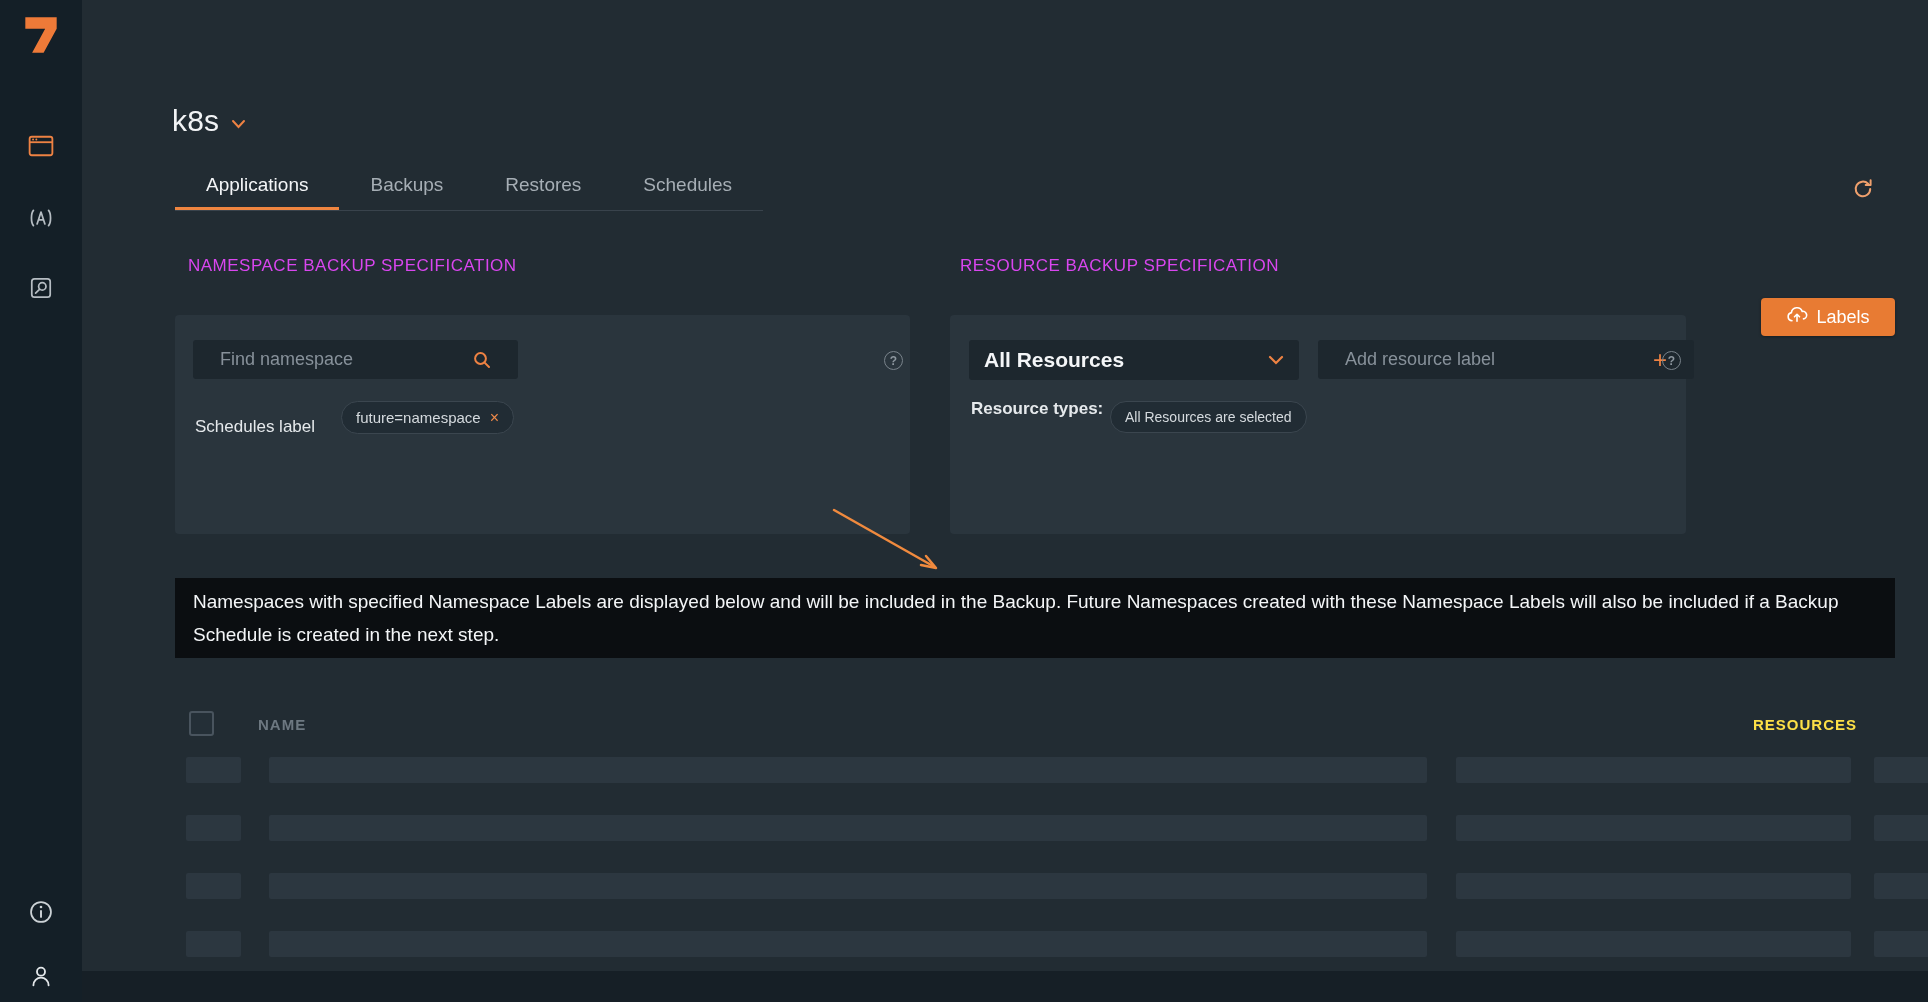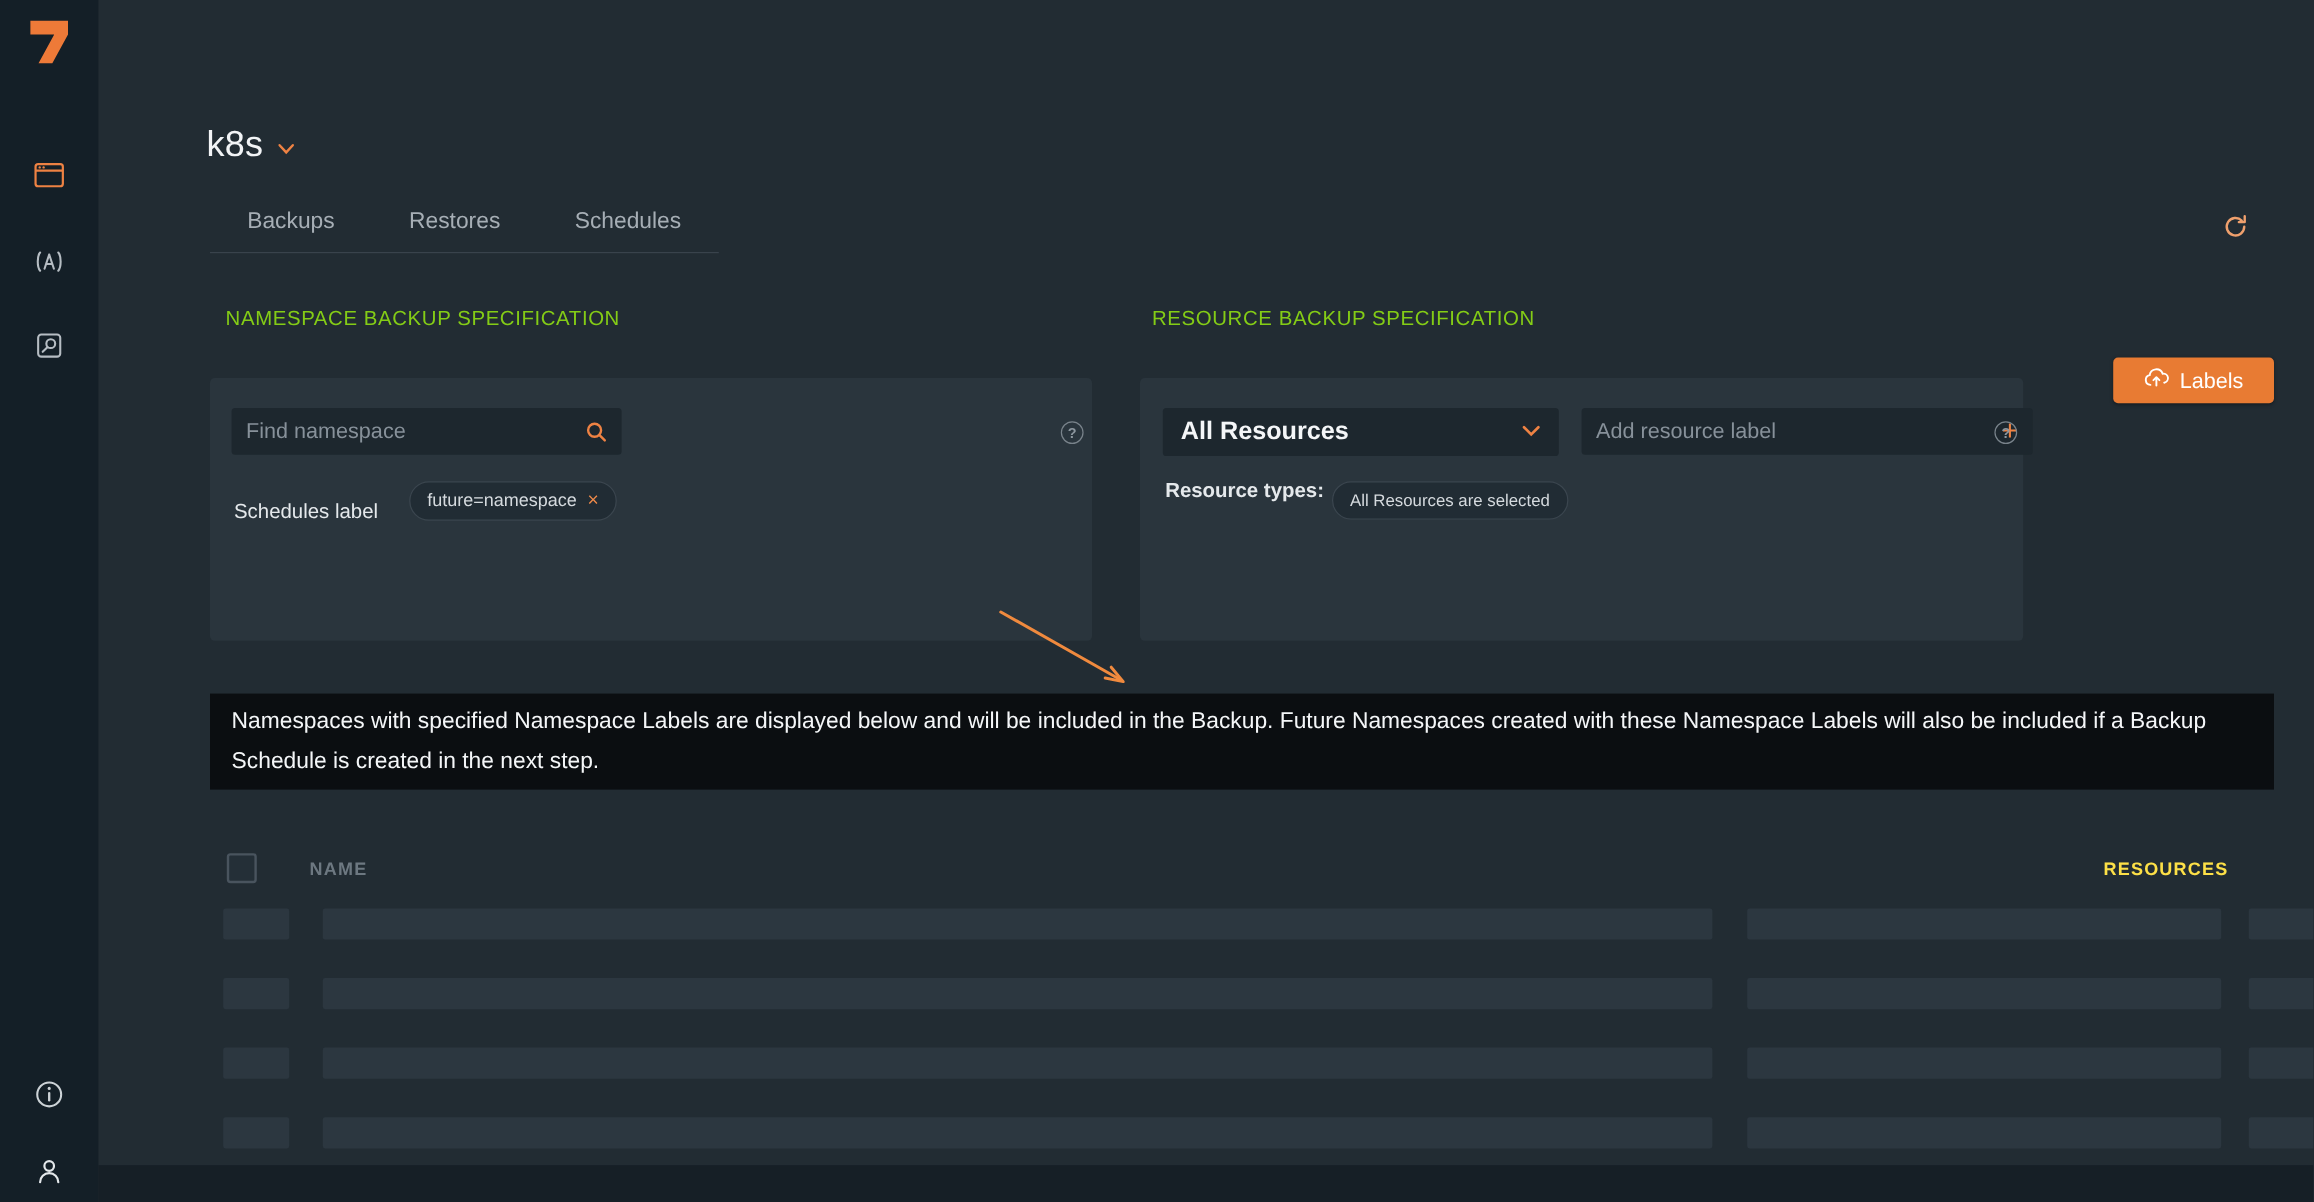--- a/index.html
+++ b/index.html
@@ -23,32 +23,32 @@
   .tabs { position:absolute; left:175px; top:163px; display:inline-flex; height:48px;
     border-bottom:1px solid #39434c; }
   .tab { padding:0 31px; display:flex; align-items:center; font-size:19px; color:#a6aeb5;
     cursor:pointer; border-bottom:3px solid transparent; }
   .tab.active { color:#f4f6f8; font-weight:500; border-bottom-color:#ef8540; }
 
   .refresh { position:absolute; left:1850px; top:177px; width:26px; height:26px; background:none;
     border:none; cursor:pointer; }
 
   
-  .spec-heading { position:absolute; top:256px; font-size:17px; font-weight:400; color:#84cc16;
+  .spec-heading { position:absolute; top:256px; font-size:17px; font-weight:400; color:#d946ef;
     letter-spacing:0.5px; }
   .spec-heading.ns { left:188px; }
   .spec-heading.rs { left:960px; }
 
   
   .panel { position:absolute; top:315px; height:219px; background:#2a353d; border-radius:4px; }
   .panel-ns { left:175px; width:735px; }
   .panel-rs { left:950px; width:736px; }
 
   .field { position:absolute; height:39px; background:#1d272e; border-radius:3px;
-    display:flex; align-items:center; padding:0 12px; }
+    display:flex; align-items:center; padding:0 27px; }
   .field input { flex:1; min-width:0; background:transparent; border:none; outline:none;
     color:#e8ecef; font-size:18px; font-family:inherit; }
   .field input::placeholder { color:#87919a; }
   .f-find  { left:18px;  top:25px; width:325px; }
   .f-addns { left:366px; top:25px; width:333px; }
   .f-addrs { left:368px; top:25px; width:376px;gap:12px; }
   .plus { color:#ee8243; font-size:24px; line-height:1; cursor:pointer; padding-left:8px; }
   .plus::before { content:"+"; }
   .search-ic { display:inline-flex; padding-left:8px; }
 
@@ -158,20 +158,21 @@
   <div class="title-row">
     <h1>k8s</h1>
     <span class="title-chevron">
       <svg width="15" height="10" viewBox="0 0 15 10">
           <path d="M2 2 L7.5 8 L13 2" fill="none" stroke="#ee8243" stroke-width="2" stroke-linecap="round"></path>
         </svg>
     </span>
   </div>
 
   <div class="tabs">
+    <div class="tab active">Applications</div>
     <div class="tab">Backups</div>
     <div class="tab">Restores</div>
     <div class="tab">Schedules</div>
   </div>
 
   <button class="refresh">
     <svg width="24" height="24" viewBox="0 0 24 24">
       <path d="M19.2 12 a7.3 7.3 0 1 1 -2.1 -5.2" fill="none" stroke="#efa06d" stroke-width="2" stroke-linecap="round"></path>
       <path d="M19.6 3.2 v4.9 h-4.9" fill="none" stroke="#efa06d" stroke-width="2" stroke-linecap="round" stroke-linejoin="round"></path>
     </svg>

